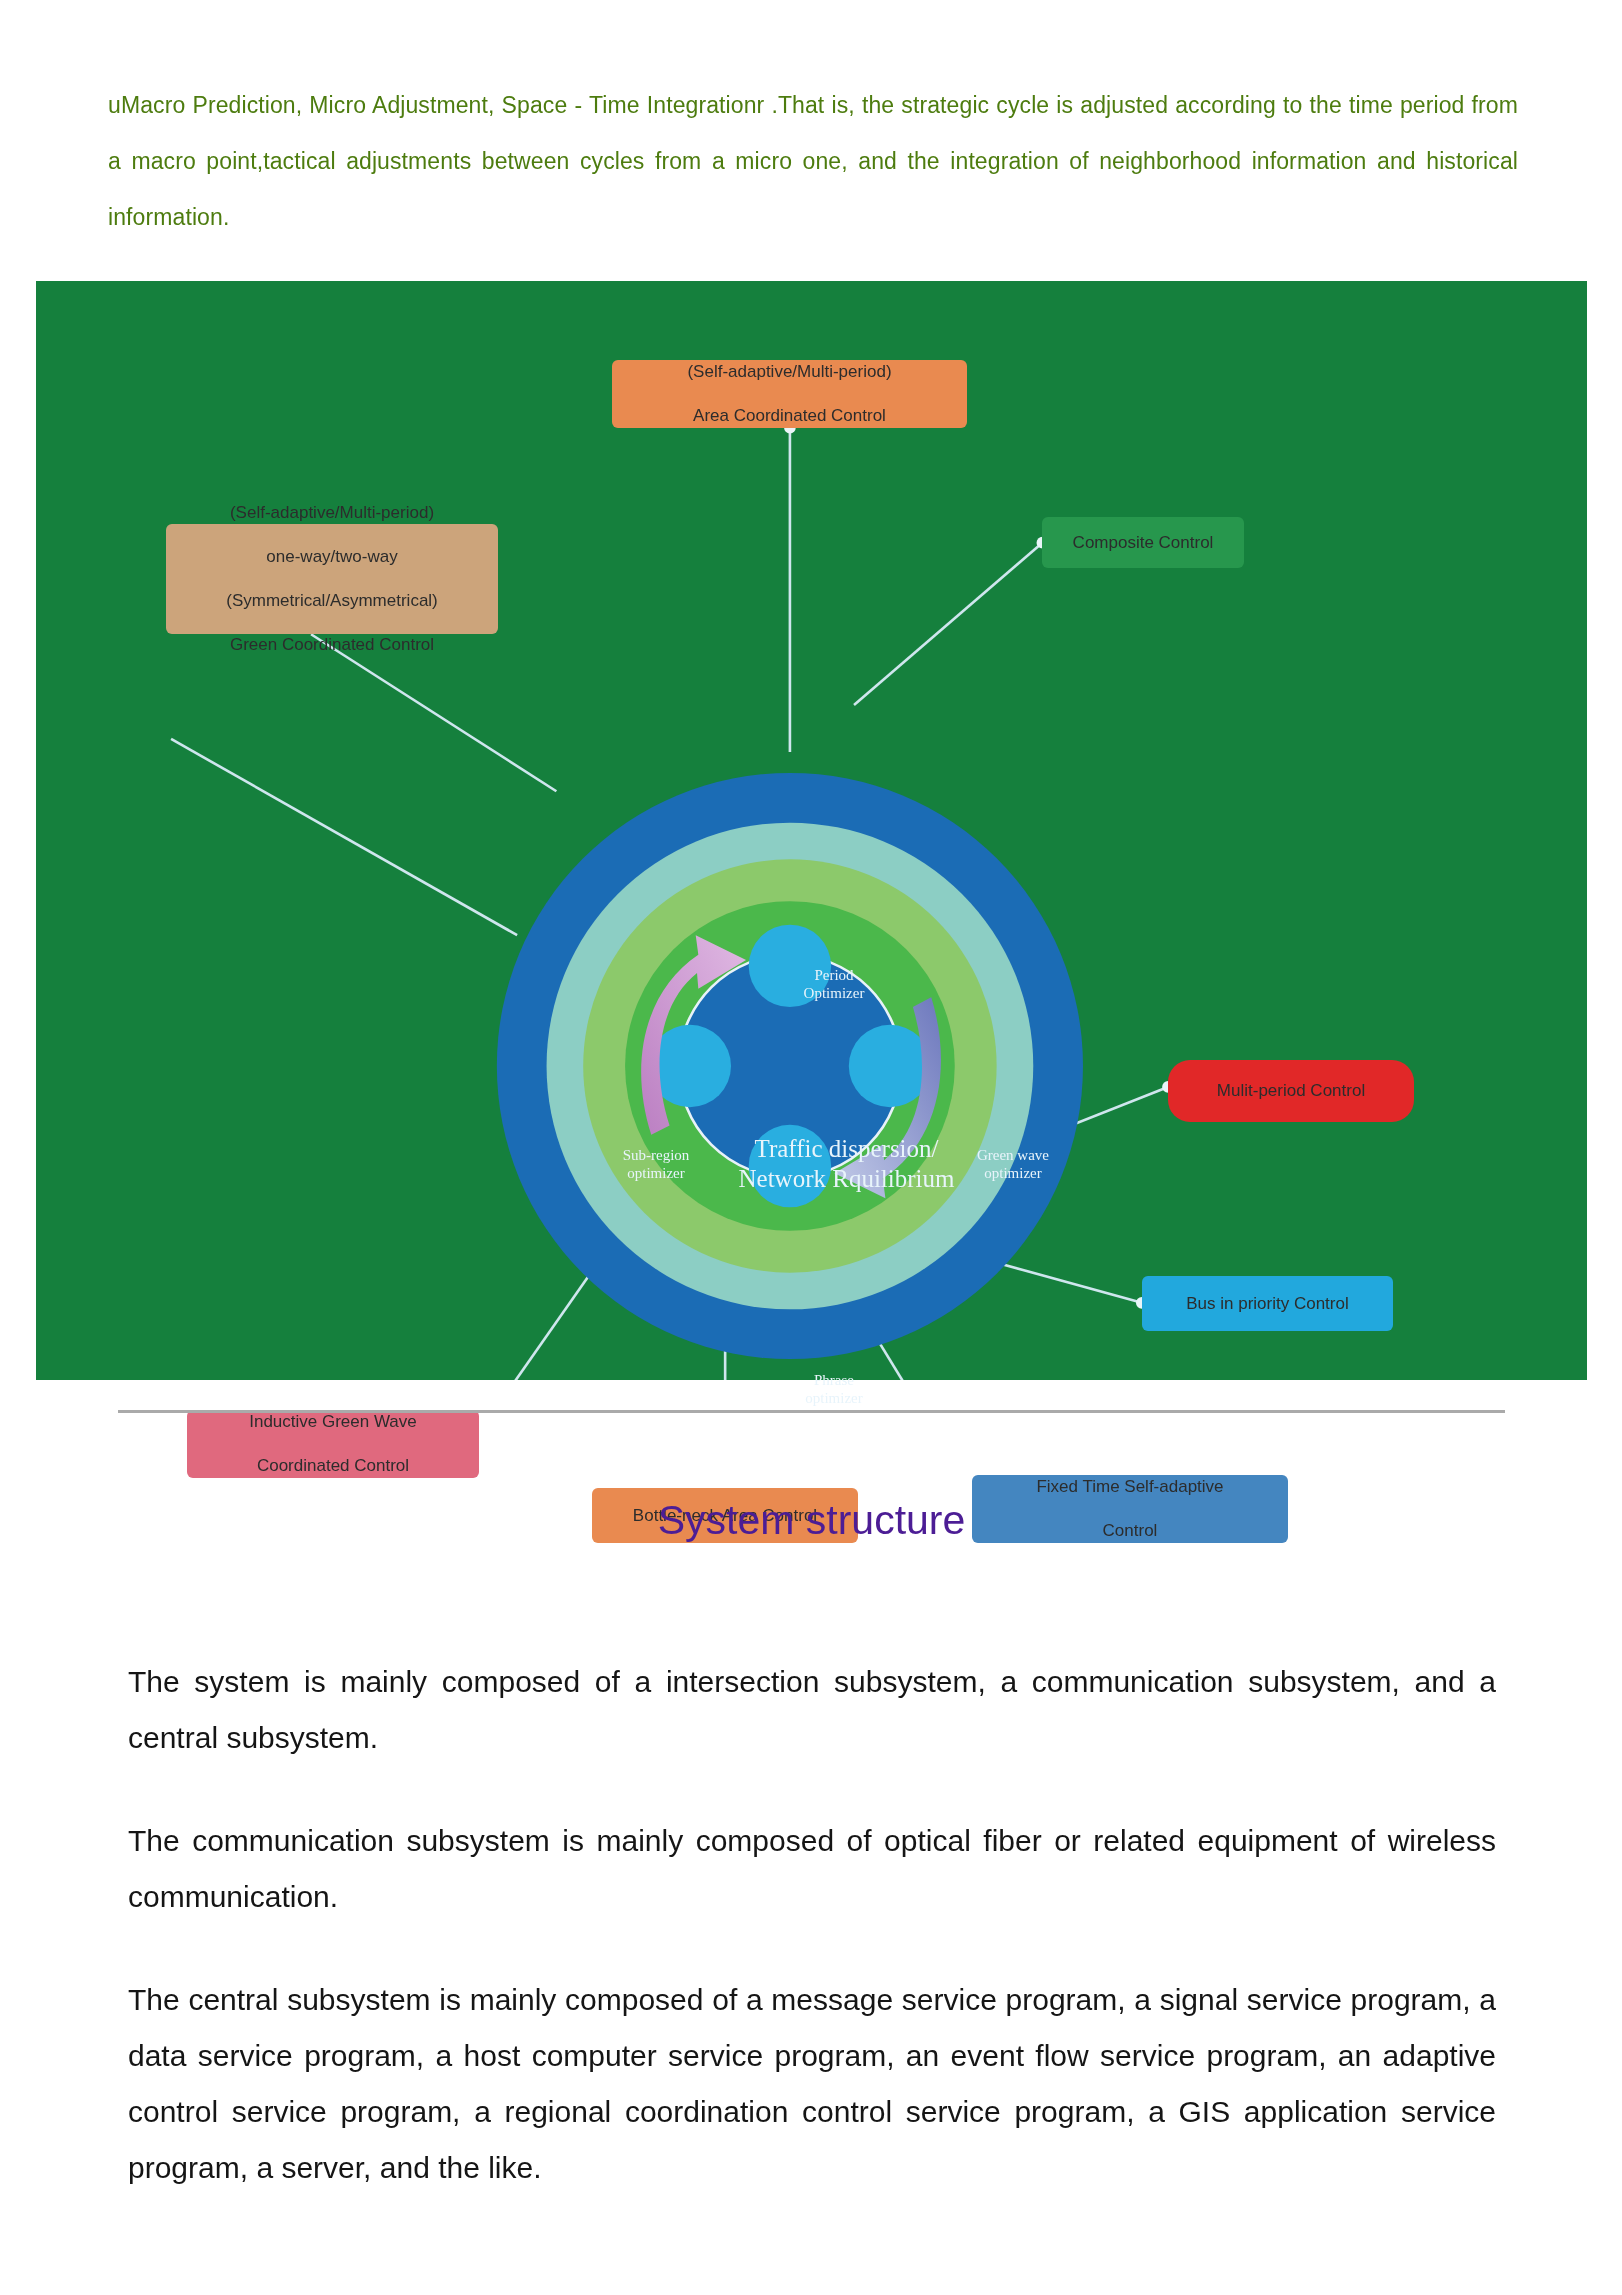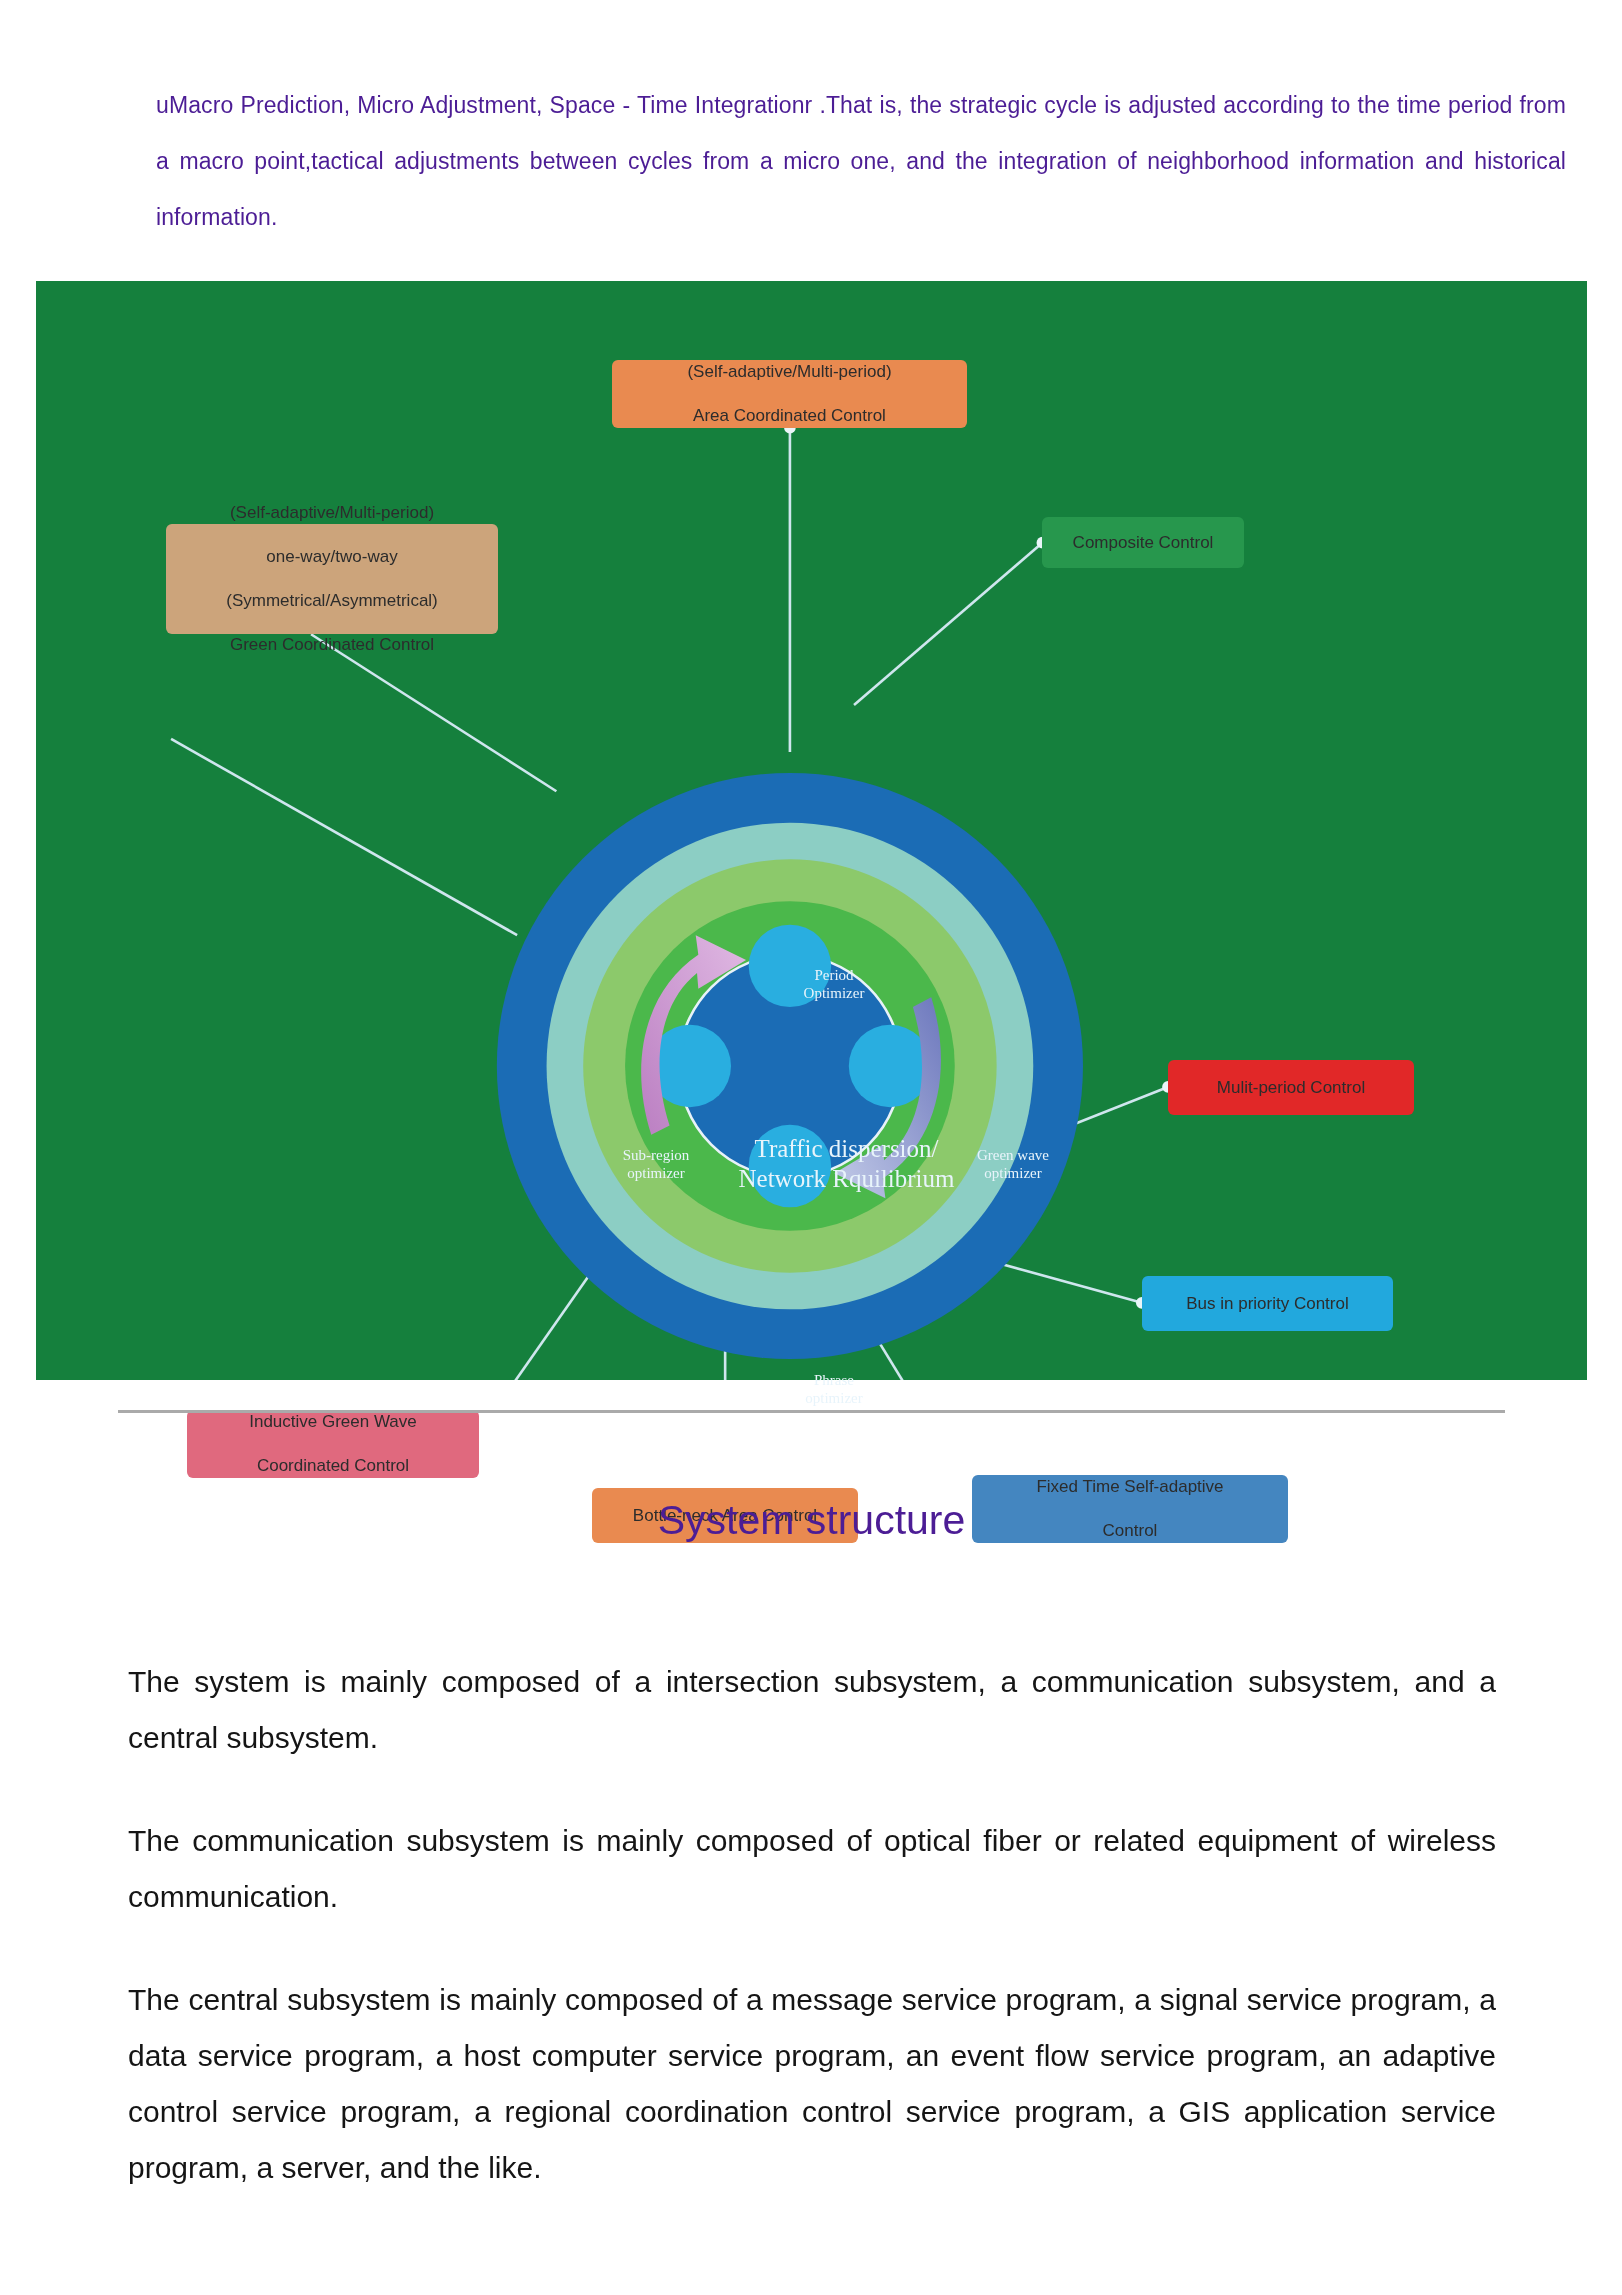--- a/index.html
+++ b/index.html
@@ -19,23 +19,22 @@
   
   .intro {
     position: absolute;
     left: 108px;
     top: 77px;
     width: 1410px;
     font-size: 23px;
     line-height: 56px;
     text-align: justify;
     text-justify: inter-word;
-    color: #4c1d95;
+    color: #4d7c0f;
     letter-spacing: 0.1px;
-    margin-left: 48px;
   }
 
   
   .figure {
     position: absolute;
     left: 36px;
     top: 281px;
     width: 1551px;
     height: 1099px;
     background: #15803d;
@@ -56,21 +55,21 @@
     align-items: center;
     justify-content: center;
     padding: 5.2px 7.9px;
     font-family: "Liberation Sans", sans-serif;
   }
   .callout span { display: block; width: 100%; }
 
   .cb-area      { left: 576px;  top: 79px;  width: 355px; height: 68px; background: #e98a50; }
   .cb-green-co  { left: 130px;  top: 243px;  width: 332px; height: 110px; background: #cca47b; }
   .cb-composite { left: 1006px; top: 236px;  width: 202px; height:  51px; background: #27974d; }
-  .cb-multi     { left: 1132px; top: 779px; width: 246px; height:  55px; background: #e12828; }
+  .cb-multi     { left: 1132px; top: 779px; width: 246px; height:  62px; background: #e12828; border-radius: 22px; }
   .cb-bus       { left: 1106px; top: 995px; width: 251px; height:  55px; background: #22a8dd; }
   .cb-fixed     { left: 936px; top: 1194px; width: 316px; height: 68px; background: #4486c0; }
   .cb-bottle    { left: 556px;  top: 1207px; width: 266px; height:  55px; background: #e98a50; }
   .cb-inductive { left: 151px;  top: 1129px; width: 292px; height: 68px; background: #e0697e; }
 
   
   .node-label {
     position: absolute;
     color: #e8f4fb;
     font-family: "Liberation Serif", serif;

